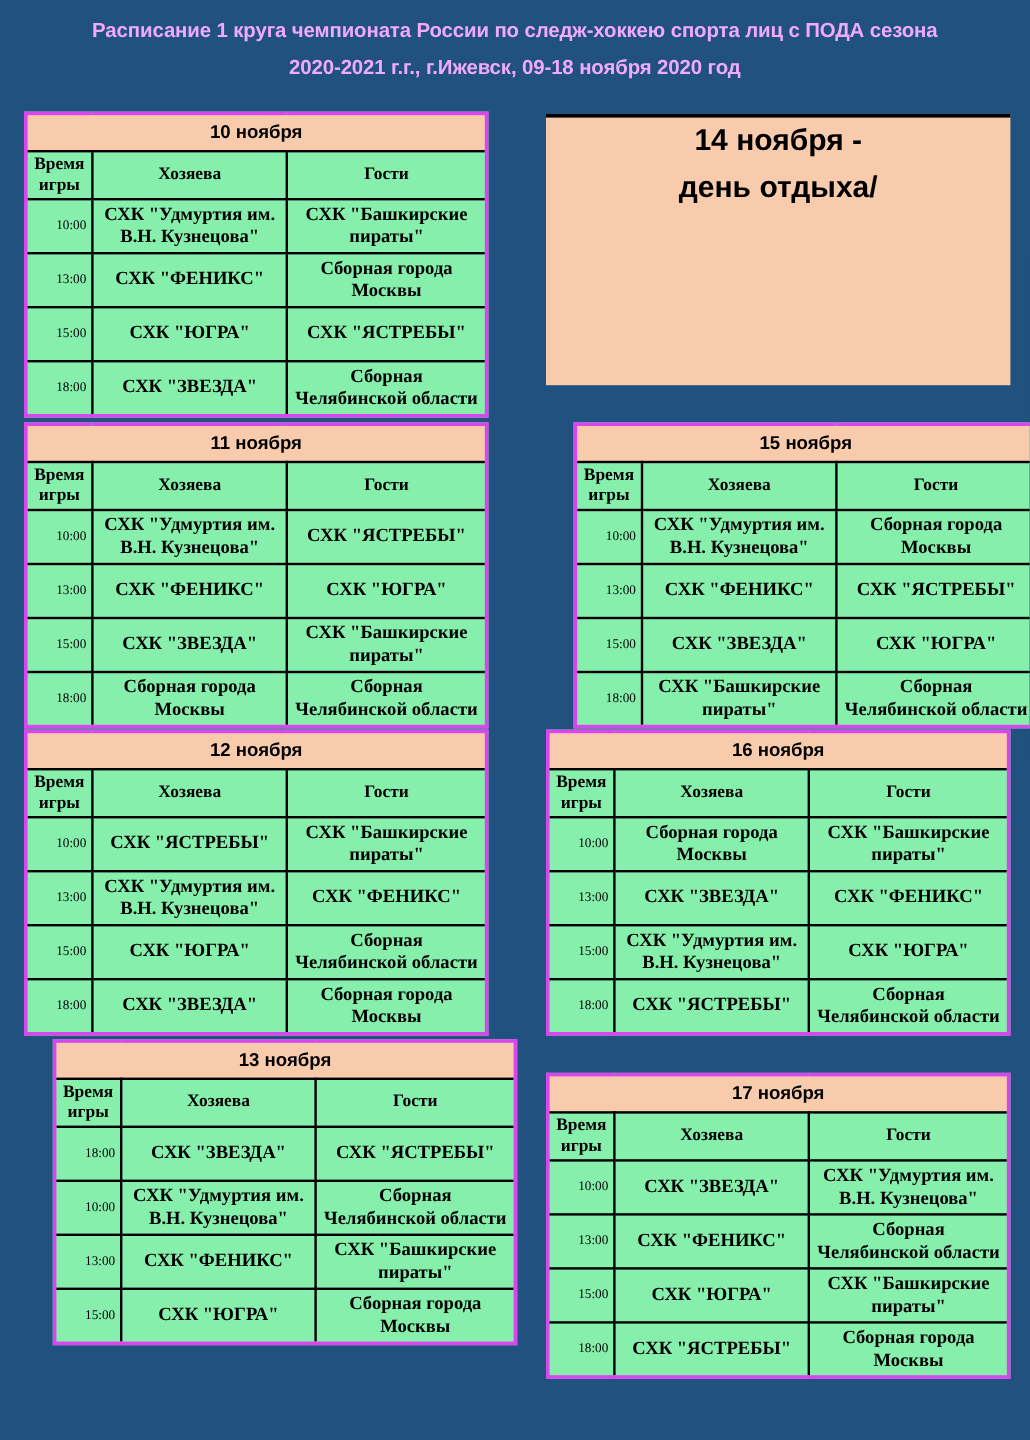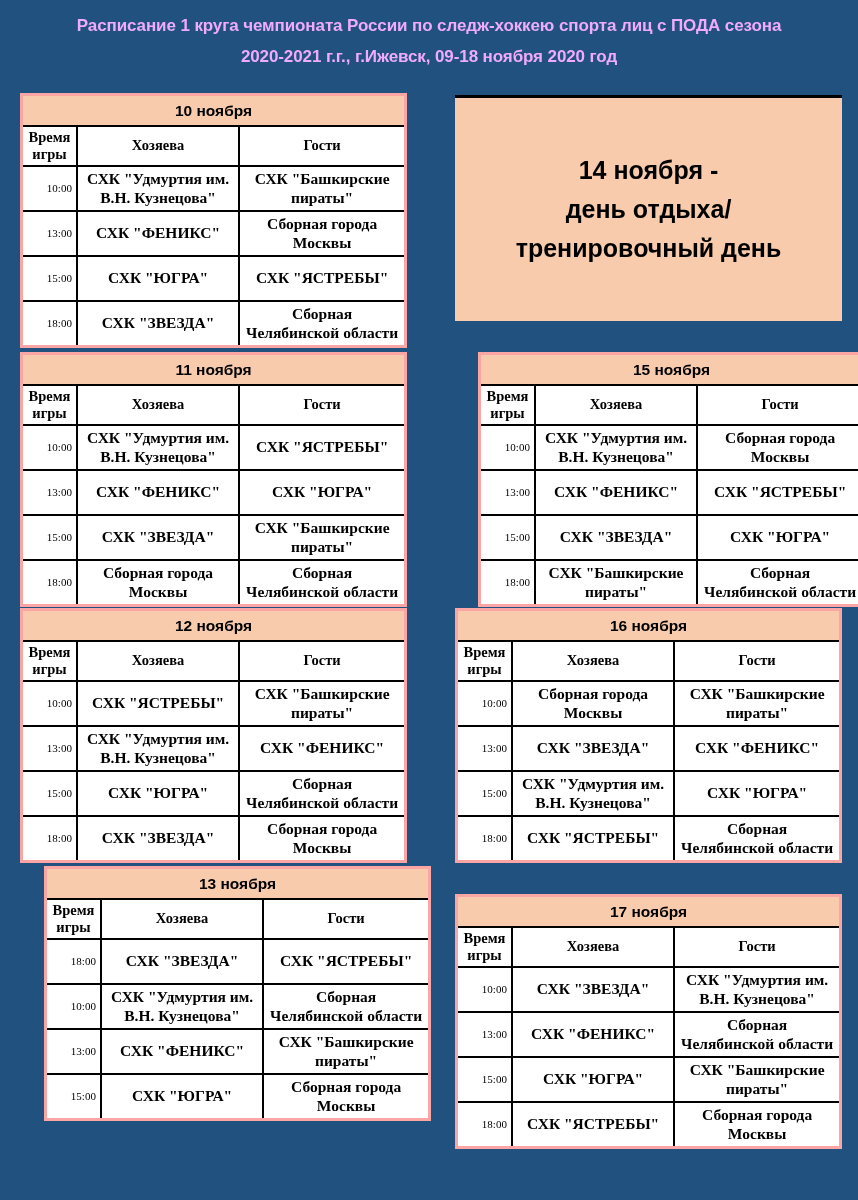--- a/index.html
+++ b/index.html
@@ -22,22 +22,22 @@
     font-size: 17px;
     line-height: 31px;
     letter-spacing: -0.1px;
   }
 
   
   .sched-table { position: absolute; width: 387px; }
   .sched-table table {
     width: 100%;
     border-collapse: collapse;
-    background: #ffffff;
-    border: 3px solid #fca5a5;
+    background: #86efac;
+    border: 3px solid #d946ef;
     table-layout: fixed;
   }
   .sched-table th, .sched-table td {
     border: 2px solid #000000;
     text-align: center;
     vertical-align: middle;
     padding: 1px 4px;
     color: #000000;
     overflow: hidden;
   }
@@ -80,41 +80,39 @@
   
   .rest-box {
     position: absolute;
     left: 455px; top: 95px;
     width: 387px; height: 226px;
     box-sizing: border-box;
     background: #F8CBAD;
     border-top: 3px solid #000000;
     display: flex;
     flex-direction: column;
-    justify-content: center;
     align-items: center;
     text-align: center;
     color: #000000;
     font-weight: bold;
     font-size: 25px;
     line-height: 39px;
   }
 </style>
 </head>
 <body style="background: rgb(33, 81, 126);">
 
 <div class="page-title">
   <div>Расписание 1 круга чемпионата России по следж-хоккею спорта лиц с ПОДА сезона</div>
   <div>2020-2021 г.г., г.Ижевск, 09-18 ноября 2020 год</div>
 </div>
 
 <div class="rest-box">
   <div>14 ноября -</div>
   <div>день отдыха/</div>
-  <div>тренировочный день</div>
 </div>
 
 <div id="tables-root">
     <div class="sched-table pos-l1">
     <table>
       <colgroup>
         <col class="c-time">
           <col class="c-hosts">
           <col class="c-guests">
       </colgroup>

